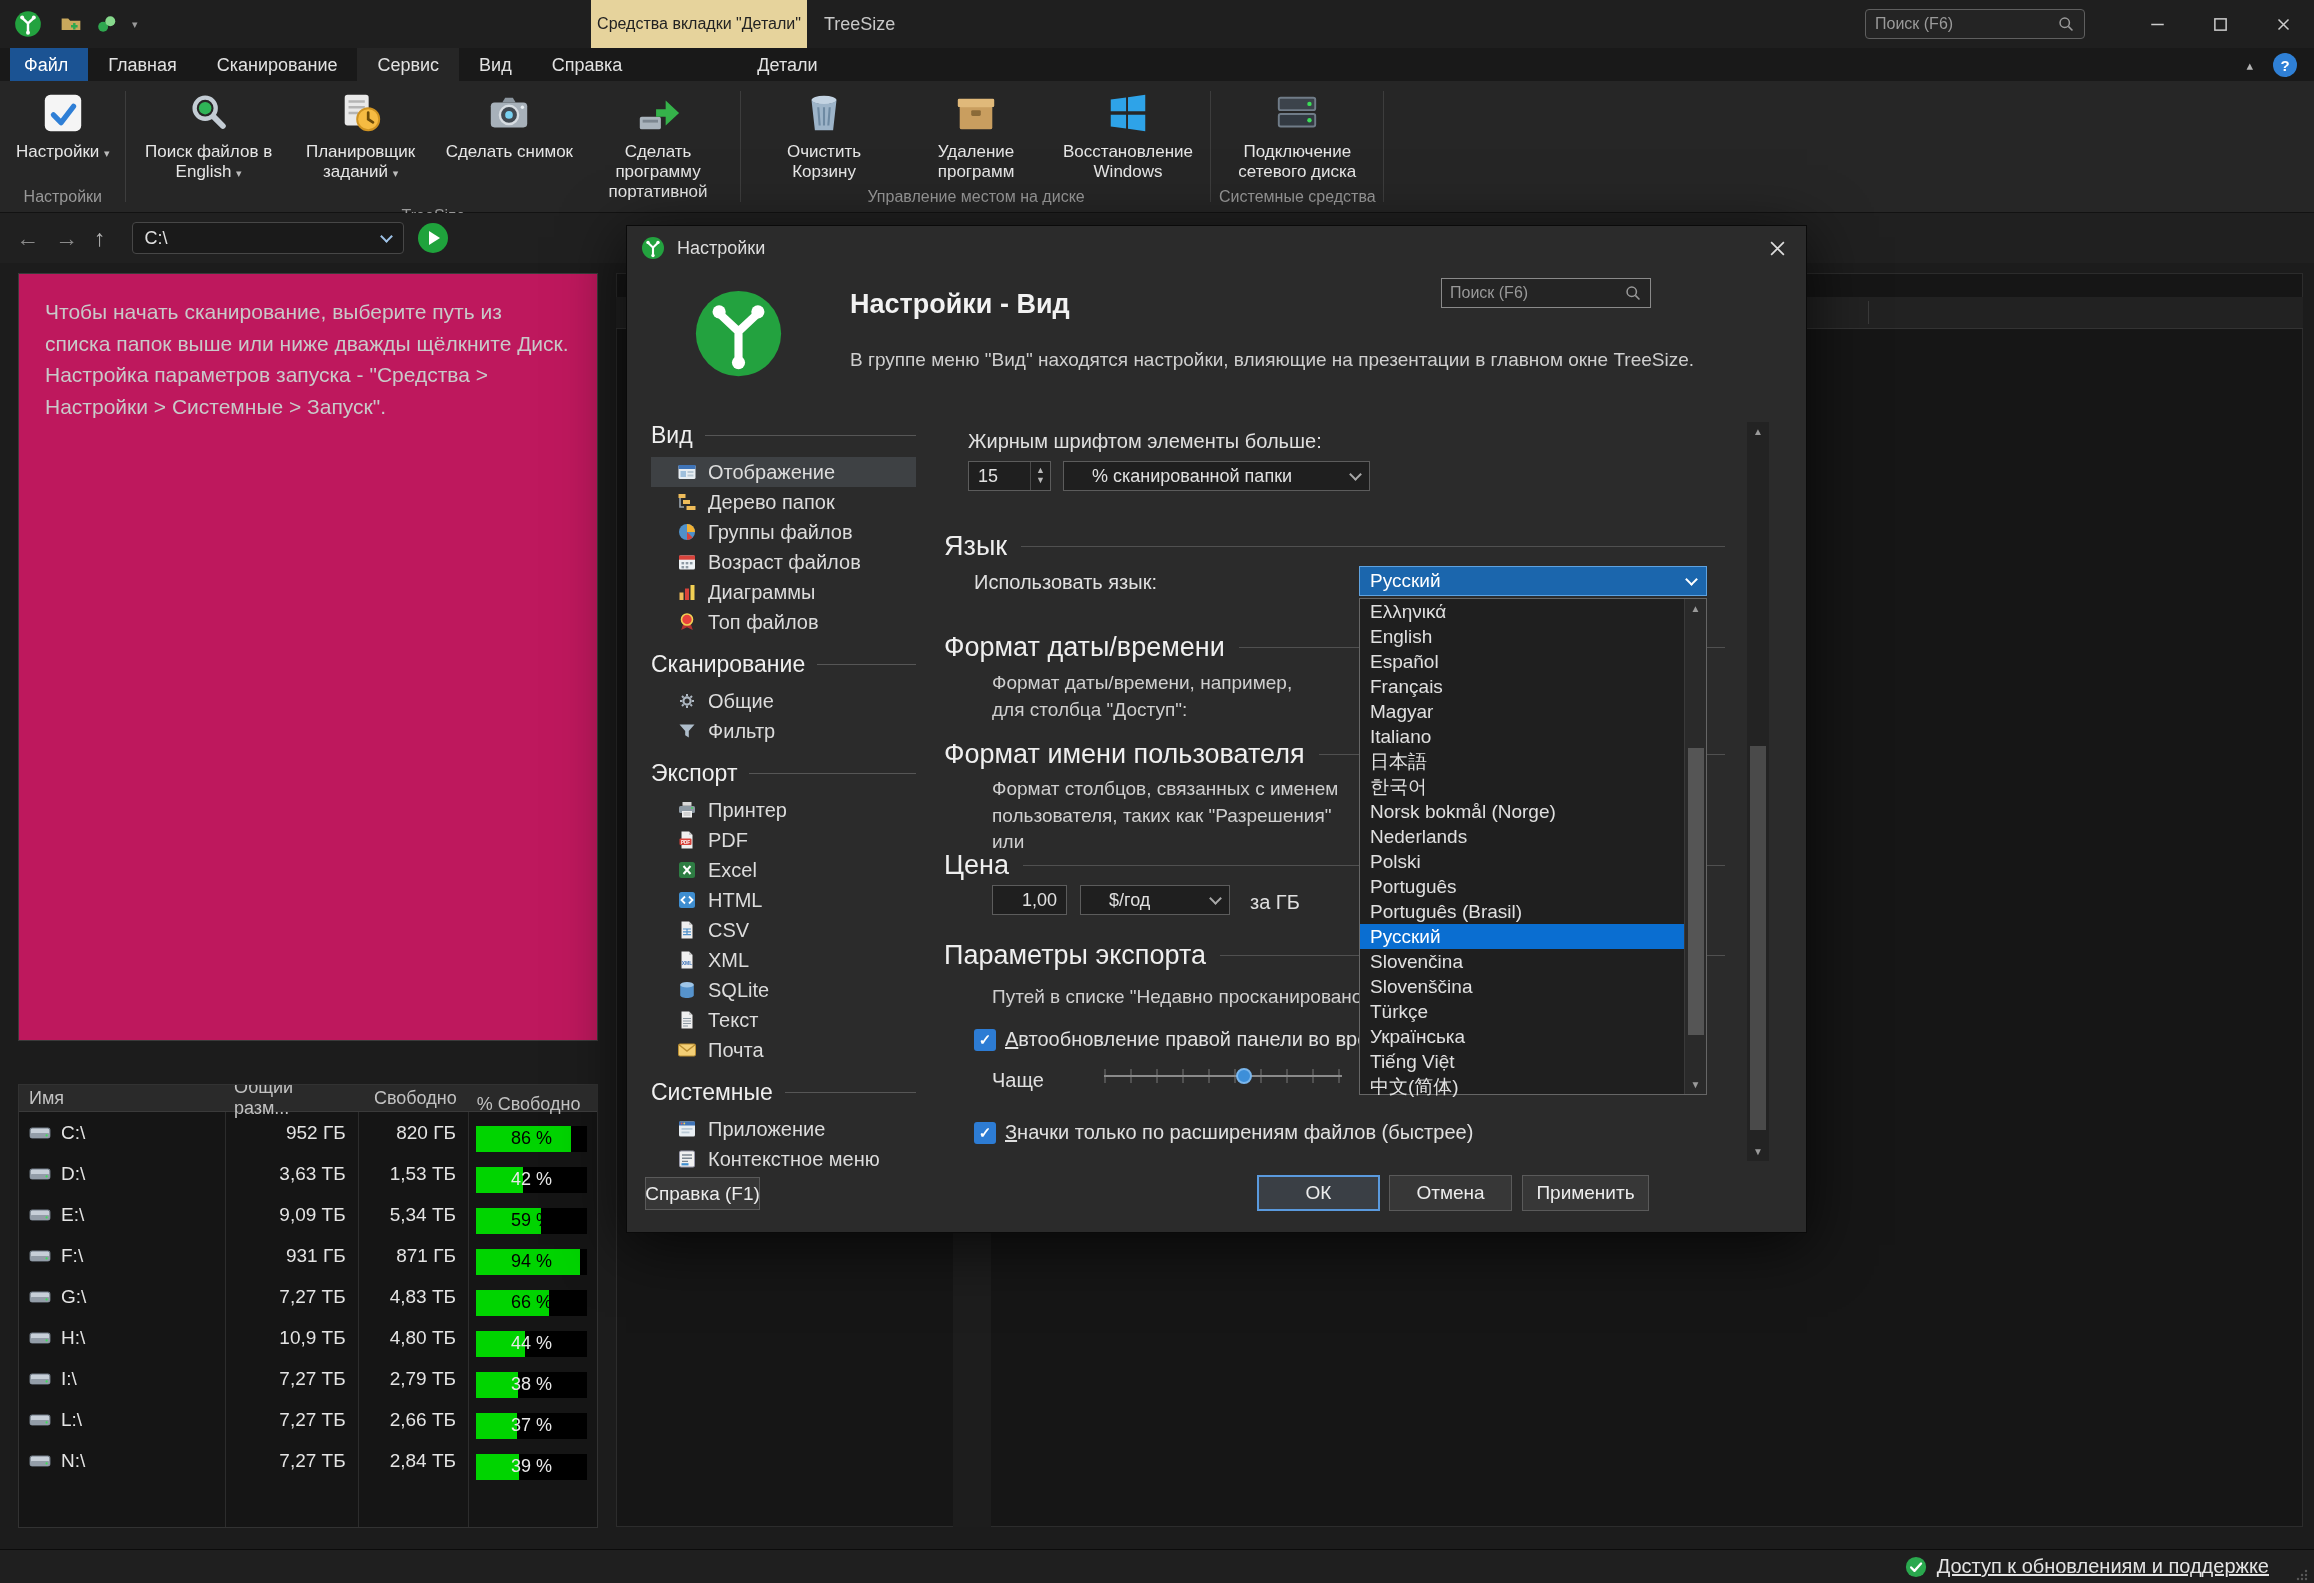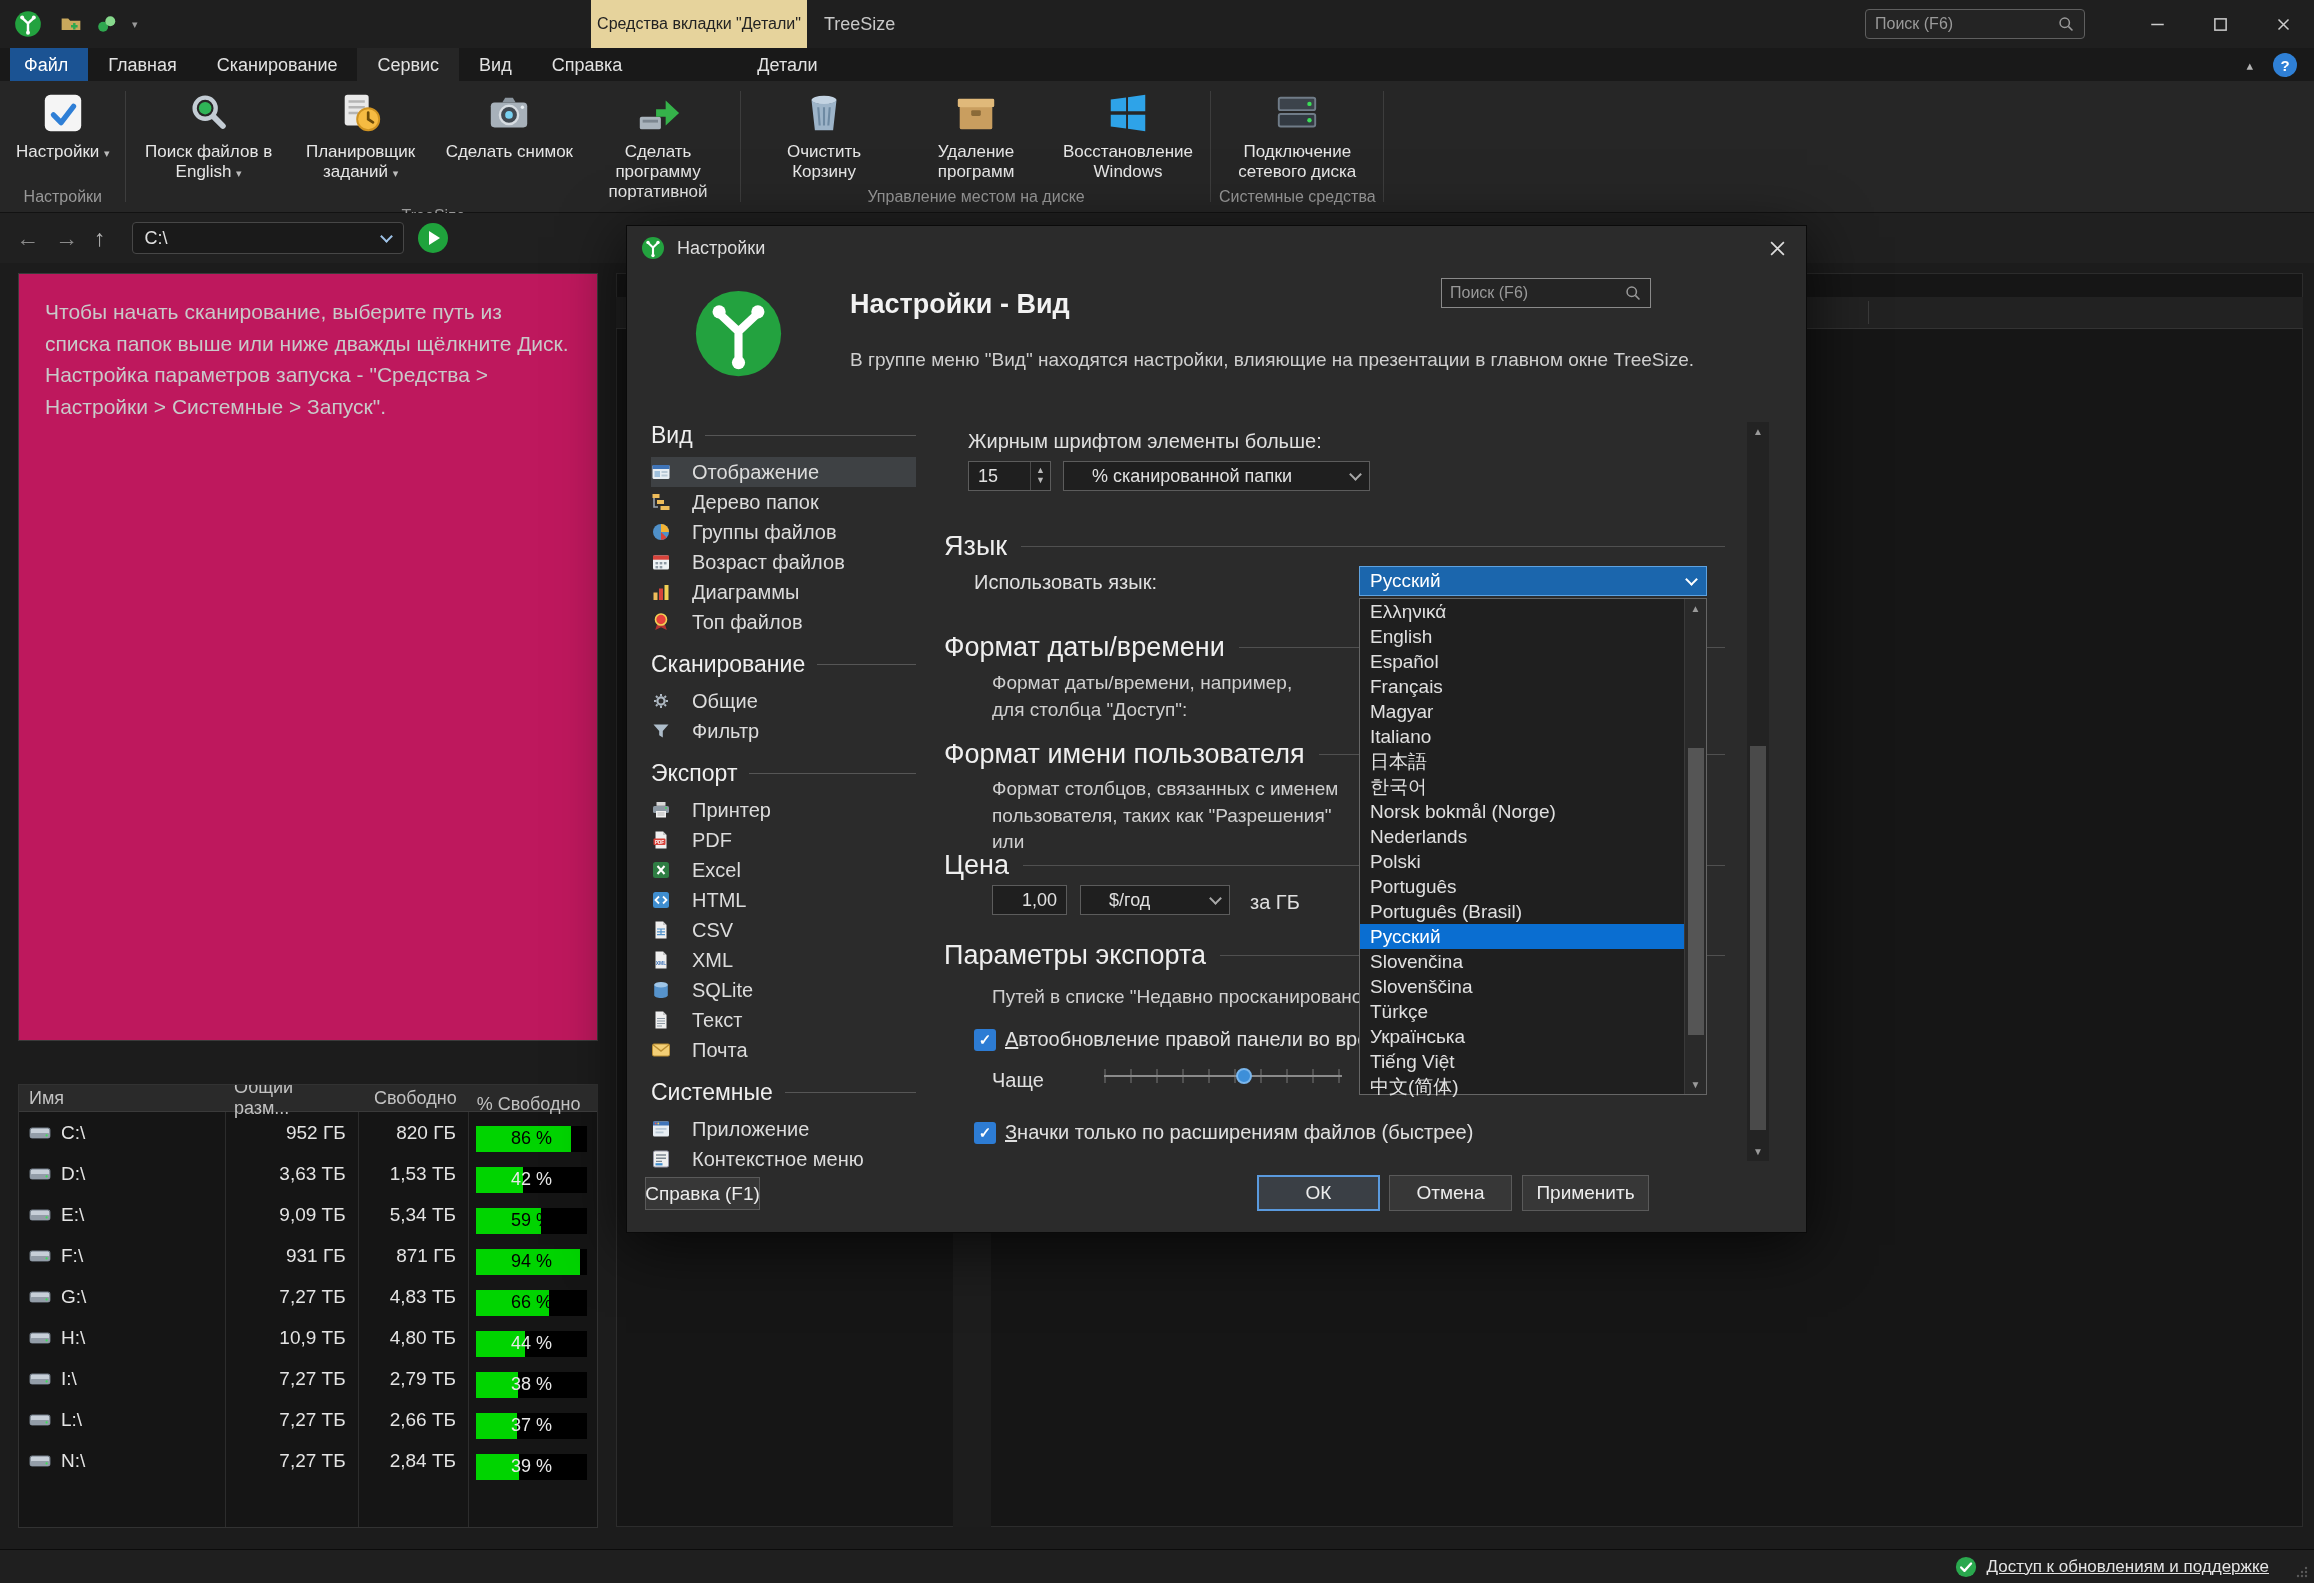--- a/index.html
+++ b/index.html
@@ -77,41 +77,41 @@
   .bar-label{position:absolute;inset:0;display:flex;align-items:center;justify-content:center;color:#000;font-size:18px;}
   .bar-label.low{color:#e8e8e8;}
 
   
   .content-bg{position:absolute;left:616px;top:273px;width:1687px;height:1254px;background:#161616;border:1px solid #2c2c2c;}
   .content-header{position:absolute;left:616px;top:297px;width:1687px;height:32px;background:#222;border-bottom:1px solid #333;}
   .ch-div{position:absolute;left:1252px;top:4px;bottom:4px;width:1px;background:#3a3a3a;}
   .content-col{position:absolute;left:953px;top:273px;width:38px;height:1254px;background:#1d1d1d;}
 
   
-  .statusbar{position:absolute;left:0;top:1549px;width:100%;height:34px;background:#1f1f1f;border-top:1px solid #0c0c0c;display:flex;align-items:center;justify-content:flex-end;gap:10px;padding-right:46px;font-size:17px;}
+  .statusbar{position:absolute;left:0;top:1549px;width:100%;height:34px;background:#1f1f1f;border-top:1px solid #0c0c0c;display:flex;align-items:center;justify-content:flex-end;gap:10px;padding-right:46px;font-size:20px;}
   .status-check{width:22px;height:22px;}
   .status-link{text-decoration:underline;color:#e4e4e4;cursor:default;}
   .grip{position:absolute;right:6px;bottom:5px;width:14px;height:14px;}
 
   
   .dialog{position:absolute;left:626px;top:225px;width:1181px;height:1008px;background:#2b2b2b;border:1px solid #0a0a0a;box-shadow:0 12px 59px rgba(0,0,0,.7);font-size:20px;}
   .dlg-titlebar{position:absolute;left:0;top:0;width:100%;height:44px;display:flex;align-items:center;padding-left:14px;gap:12px;color:#ddd;font-size:18px;}
   .dlg-logo-small{width:24px;height:24px;}
   .dlg-close{position:absolute;right:0;top:0;width:57px;height:44px;display:flex;align-items:center;justify-content:center;}
   .dlg-close svg{width:17px;height:17px;}
   .dlg-search{position:absolute;right:155px;top:52px;width:210px;height:30px;border:1px solid #8a8a8a;background:#242424;display:flex;align-items:center;justify-content:space-between;padding:0 8px;color:#999;font-size:16px;}
   .dlg-logo{position:absolute;left:65px;top:61px;width:93px;height:93px;}
   .dlg-title{position:absolute;left:223px;top:63px;font-size:27px;font-weight:bold;color:#f2f2f2;}
   .dlg-desc{position:absolute;left:223px;top:123px;font-size:19px;color:#cfcfcf;white-space:nowrap;}
 
   .dlg-sidebar{position:absolute;left:24px;top:194px;width:265px;height:754px;font-size:20px;}
   .sb-title{display:flex;align-items:center;gap:12px;font-size:23px;color:#efefef;margin:14px 0 8px;white-space:nowrap;}
   .sb-title.first{margin-top:2px;}
   .sb-title::after{content:"";flex:1;height:1px;background:#565656;}
-  .sb-item{display:flex;align-items:center;gap:21px;height:30px;color:#dcdcdc;white-space:nowrap;}
+  .sb-item{display:flex;align-items:center;gap:11px;height:30px;padding-left:26px;color:#dcdcdc;white-space:nowrap;}
   .sb-item.selected{background:#3e4144;}
   .sb-icon{width:20px;height:20px;flex:0 0 auto;}
 
   .dlg-main{position:absolute;left:304px;top:196px;width:804px;height:739px;color:#e2e2e2;}
   .abs{position:absolute;}
   .lbl{font-size:20px;color:#e0e0e0;white-space:nowrap;}
   .desc{font-size:19px;color:#cfcfcf;line-height:1.4;}
   .sect{display:flex;align-items:center;gap:14px;font-size:27px;color:#efefef;white-space:nowrap;}
   .sect::after{content:"";flex:1;height:1px;background:#505050;}
   .spinner{width:83px;height:30px;background:#1f1f1f;border:1px solid #5c5c5c;display:flex;align-items:stretch;font-size:18px;}

